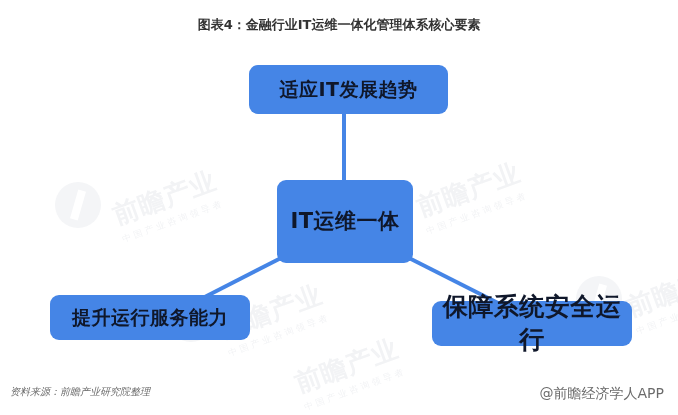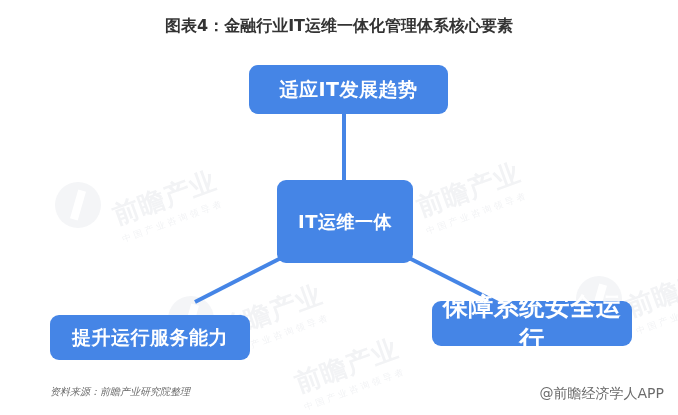--- a/index.html
+++ b/index.html
@@ -58,42 +58,42 @@
     transform: rotate(16deg);
   }
 
   
   .chart-title {
     position: absolute;
     left: 0;
     top: 16px;
     width: 678px;
     text-align: center;
-    font-size: 16px;
+    font-size: 13px;
     font-weight: bold;
     color: #333333;
     font-family: "DejaVu Sans", "Liberation Sans", sans-serif;
   }
 
   
   .connectors {
     position: absolute;
     left: 0;
     top: 0;
     width: 678px;
     height: 415px;
     pointer-events: none;
   }
 
   
   .node {
     position: absolute;
     background: #4585e6;
     border-radius: 9px;
-    color: #ffffff;
+    color: #0f172a;
     font-weight: bold;
     display: flex;
     align-items: center;
     justify-content: center;
     text-align: center;
     font-family: "DejaVu Sans", "Liberation Sans", sans-serif;
     line-height: 1.3;
     letter-spacing: 0.5px;
   }
   .node-top {
@@ -101,27 +101,27 @@
     top: 65px;
     width: 199px;
     height: 49px;
     font-size: 19px;
   }
   .node-center {
     left: 277px;
     top: 180px;
     width: 136px;
     height: 83px;
-    font-size: 18px;
+    font-size: 21px;
     padding: 0 6px;
     box-sizing: border-box;
   }
   .node-left {
     left: 50px;
-    top: 315px;
+    top: 295px;
     width: 200px;
     height: 45px;
     font-size: 19px;
   }
   .node-right {
     left: 432px;
     top: 301px;
     width: 200px;
     height: 45px;
     font-size: 25px;
@@ -129,21 +129,20 @@
 
   
   .footer-source {
     position: absolute;
     left: 10px;
     top: 385px;
     font-size: 10px;
     font-style: italic;
     color: #6b6b6b;
     font-family: Liberation Sans, sans-serif;
-    margin-left: 40px;
   }
   .footer-app {
     position: absolute;
     right: 14px;
     top: 385px;
     font-size: 14px;
     color: #6b6b6b;
     font-family: "DejaVu Sans", "Liberation Sans", sans-serif;
   }
 </style>

